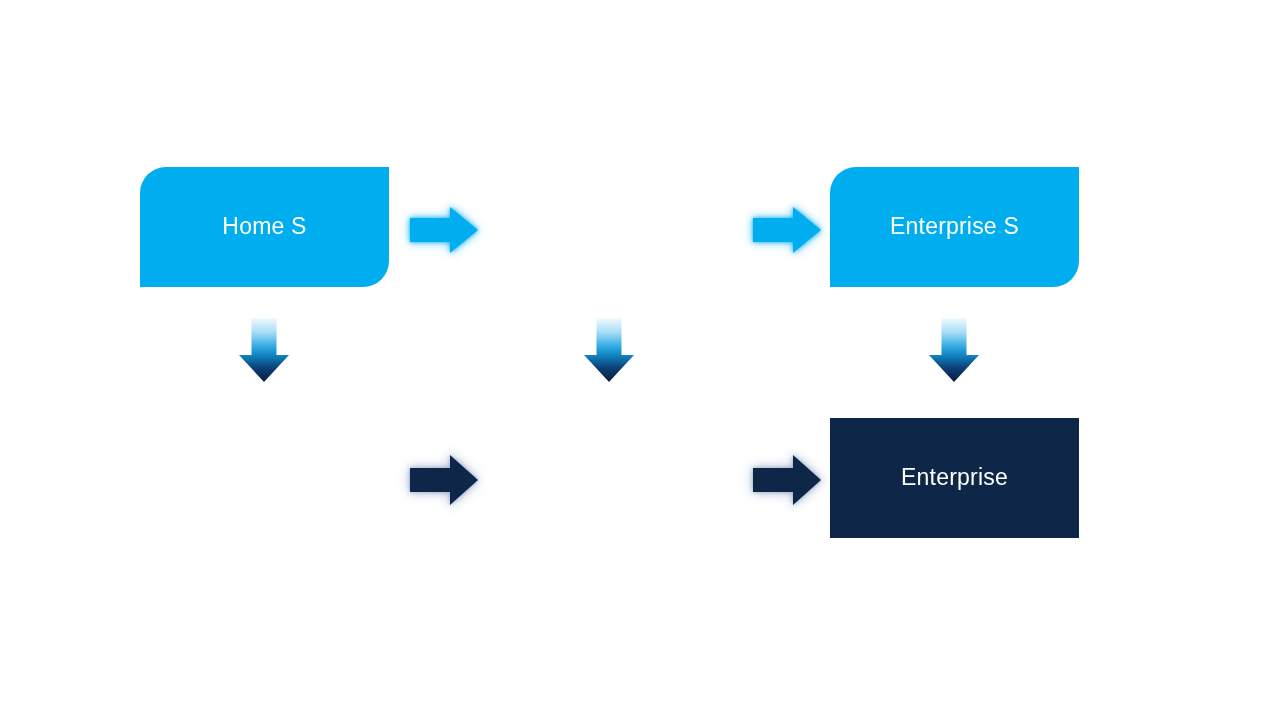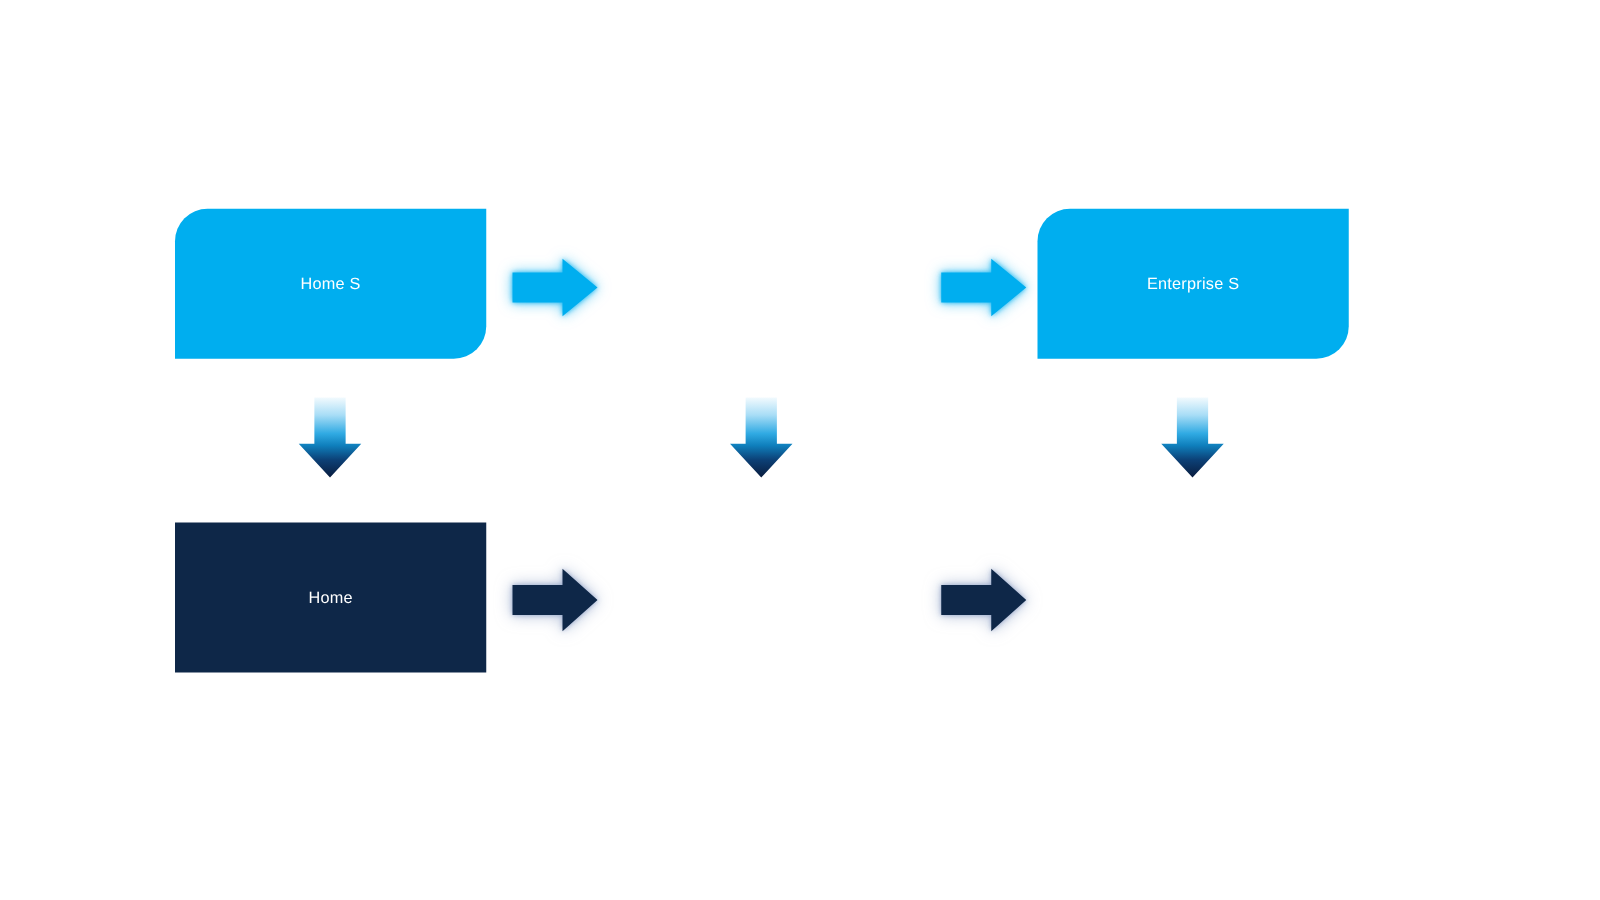--- a/index.html
+++ b/index.html
@@ -18,21 +18,21 @@
   .node {
     position: absolute;
     width: 249px;
     height: 120px;
     display: flex;
     align-items: center;
     justify-content: center;
   }
   .node-label {
     color: #FFFFFF;
-    font-size: 13px;
+    font-size: 23px;
     line-height: 1.2;
     text-align: center;
     letter-spacing: 0.2px;
   }
   .node-top {
     top: 167px;
     background: #00AEEF;
     border-radius: 26px 0 26px 0;
   }
   .node-bottom {
@@ -69,22 +69,22 @@
 
 <div class="canvas">
 
   <div class="node node-top col-1">
     <span class="node-label">Home S</span>
   </div>
   <div class="node node-top col-3">
     <span class="node-label">Enterprise S</span>
   </div>
 
-  <div class="node node-bottom col-1">
-    <span class="node-label">Home</span>
+  <div class="node node-bottom col-3">
+    <span class="node-label">Enterprise</span>
   </div>
 
   <svg width="0" height="0" style="position:absolute" aria-hidden="true">
     <defs>
       <linearGradient id="downGrad" x1="0" y1="0" x2="0" y2="1">
         <stop offset="0%" stop-color="#F2FAFE"></stop>
         <stop offset="22%" stop-color="#A8DDF6"></stop>
         <stop offset="45%" stop-color="#30AAE3"></stop>
         <stop offset="60%" stop-color="#0F7FBC"></stop>
         <stop offset="78%" stop-color="#0C4076"></stop>

